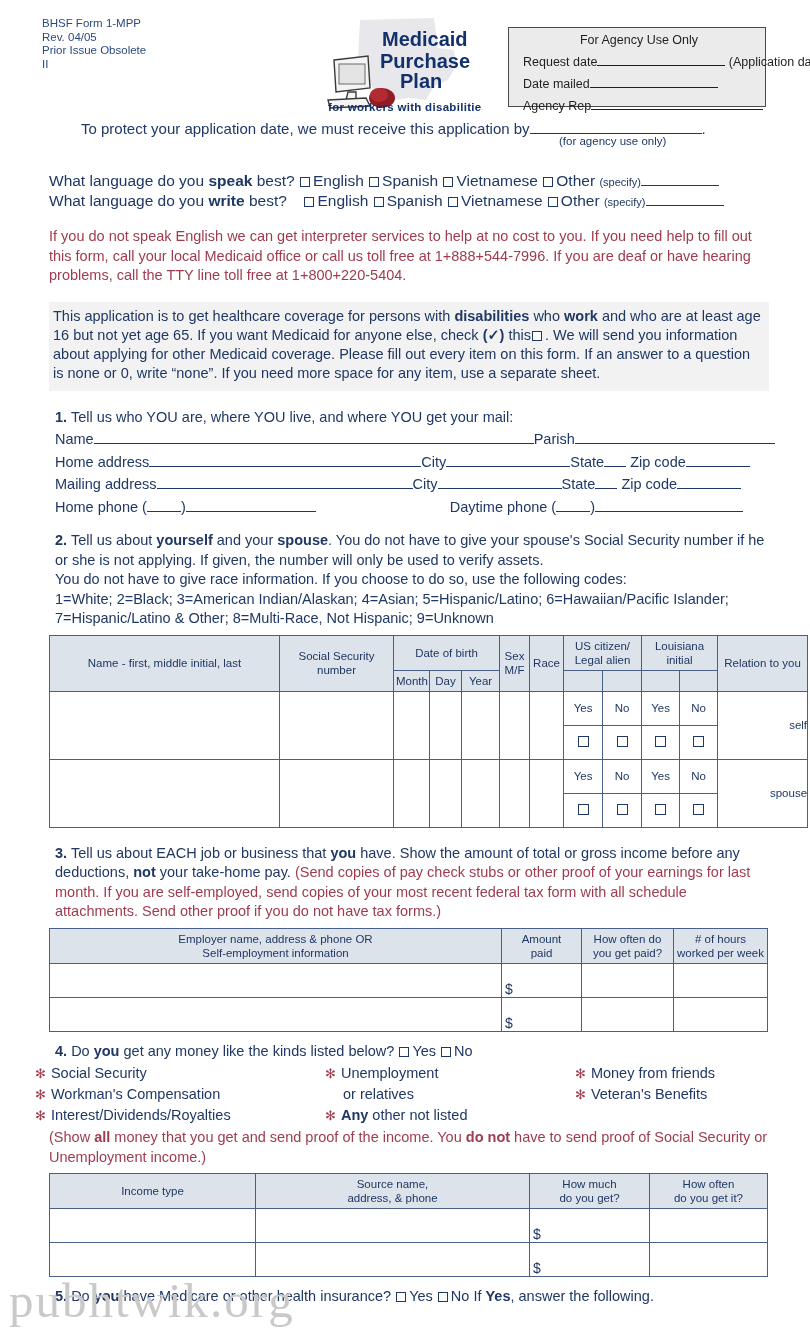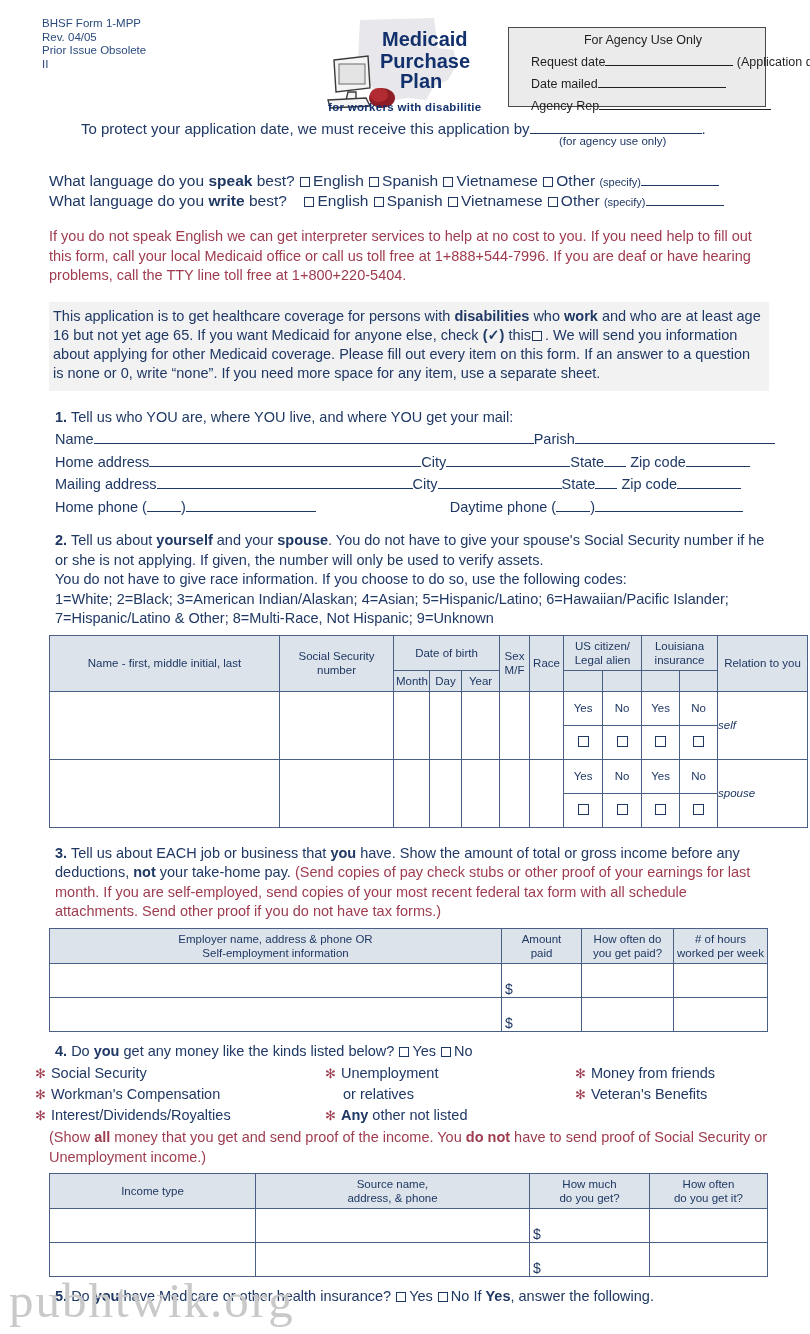--- a/index.html
+++ b/index.html
@@ -39,21 +39,21 @@
     position: absolute; left: 322px; top: 14px;
     width: 160px; height: 100px;
   }
   .logo svg { display: block; }
 
   .agency-box {
     position: absolute; left: 508px; top: 27px;
     width: 258px; height: 80px;
     border: 1px solid #4a4a4a;
     background: #ebebeb;
-    padding: 5px 10px 0 22px;
+    padding: 5px 10px 0 14px;
   }
   .agency-title { text-align: center; font-size: 12.5px; color: #1f1f1f; }
   .agency-row { font-size: 12.5px; color: #1f1f1f; margin-top: 6px; white-space: nowrap; }
   .ul { display: inline-block; border-bottom: 1px solid #1f1f1f; vertical-align: baseline; height: 13px; }
 
   
   .body-wrap { position: absolute; left: 3px; top: 112px; width: 810px; }
   .red { color: #9e3b4e; }
   .line { display: inline-block; border-bottom: 1px solid #1f3864; height: 14px; vertical-align: baseline; }
   .cb {
@@ -104,21 +104,21 @@
   }
   table.grid th { background: #dce3ea; text-align: center; line-height: 14px; padding: 3px 2px; }
   table.grid td { background: #ffffff; height: 34px; }
   .th-sub { font-size: 9.5px; }
   .yn-head { background: #dce3ea; font-size: 11px; text-align: center; height: 17px; }
   .yn-cell { text-align: center; height: 19px; }
   .cbbox {
     display: inline-block; width: 11px; height: 11px;
     border: 1.4px solid #1f3864; background: #fff;
   }
-  .rel { text-align: left; font-size: 14px; font-style: italic; }
+  .rel { text-align: right; font-size: 14px; }
   .dollar { font-size: 14px; padding-left: 3px; vertical-align: bottom; }
   td.money { vertical-align: bottom; }
 
   
   .bul-grid {
     padding-left: 32px; margin-top: 2px;
     display: grid; grid-template-columns: 290px 250px auto;
     font-size: 14.5px; line-height: 20px;
   }
   .star { color: #9e3b4e; font-size: 13px; margin-right: 5px; }
@@ -280,21 +280,21 @@
           <span>Sex</span><br>
           <span>M/F</span>
         </th>
         <th rowspan="2">Race</th>
         <th colspan="2">
           <span>US citizen/</span><br>
           <span>Legal alien</span>
         </th>
         <th colspan="2">
           <span>Louisiana</span><br>
-          <span>insurance</span>
+          <span>initial</span>
         </th>
         <th rowspan="2">Relation to you</th>
       </tr>
       <tr>
         <th class="th-sub">Month</th>
         <th class="th-sub">Day</th>
         <th class="th-sub">Year</th>
         <th class="th-sub" style="padding:0;height:16px"></th>
         <th class="th-sub" style="padding:0"></th>
         <th class="th-sub" style="padding:0"></th>

